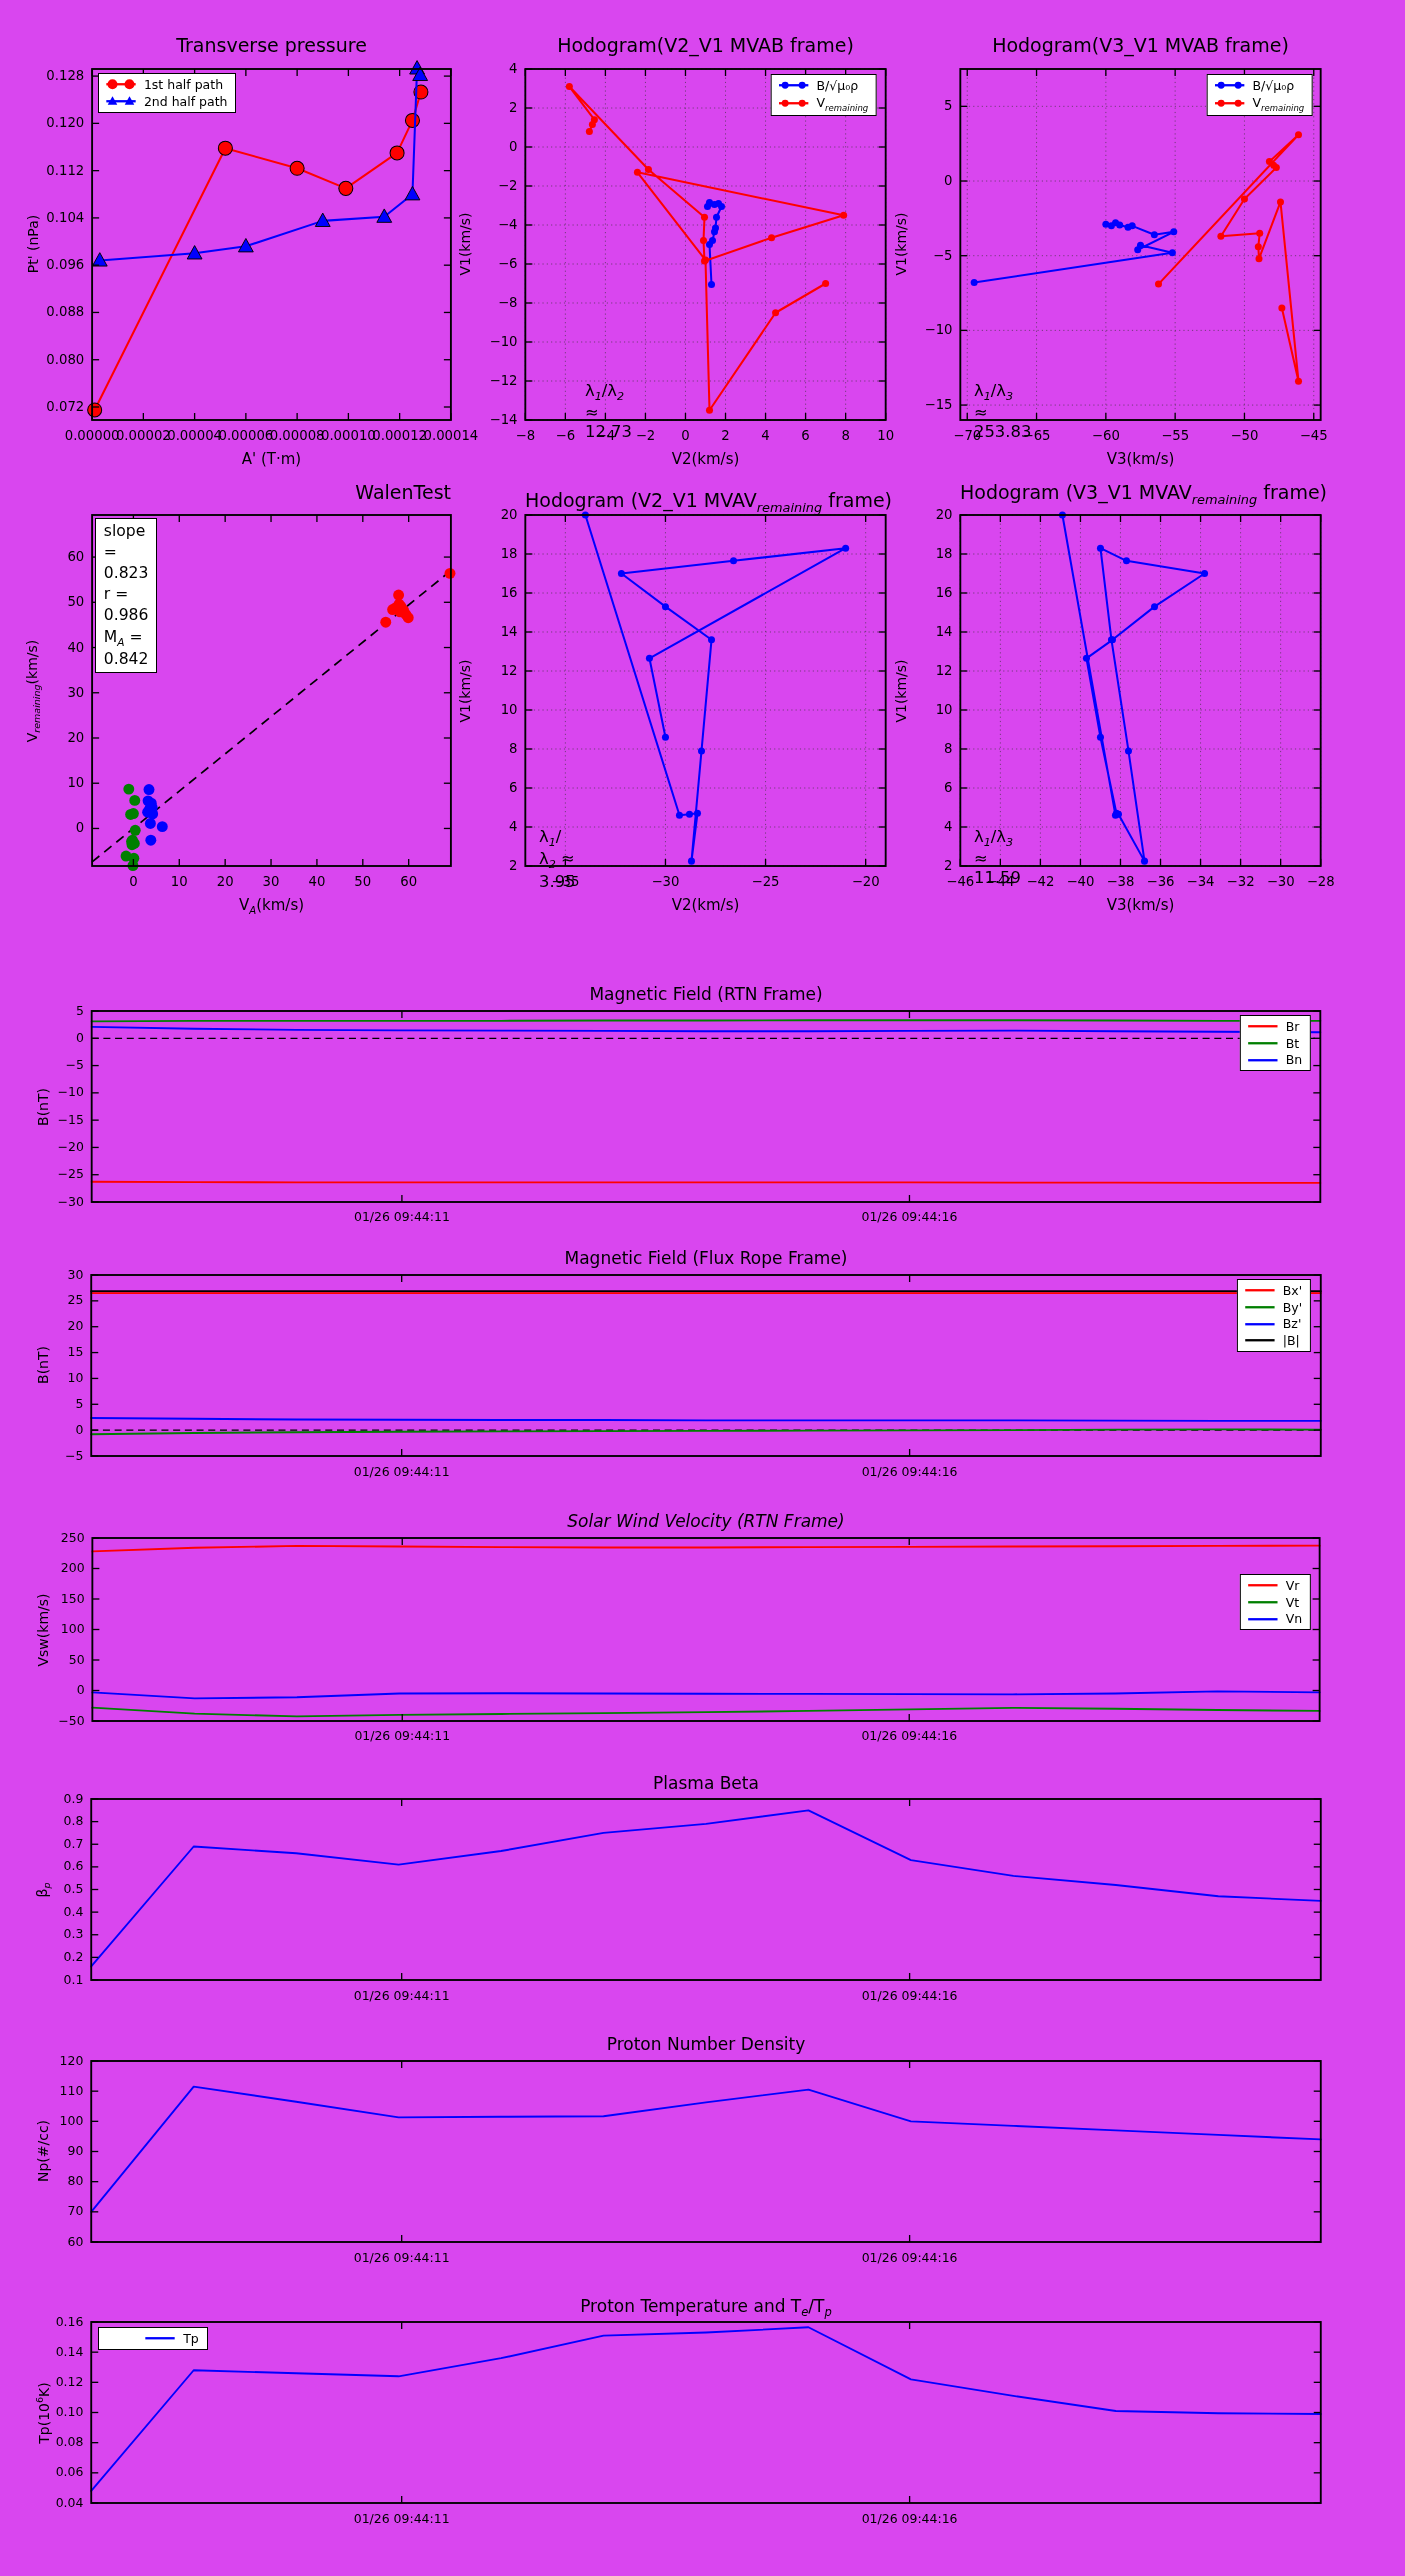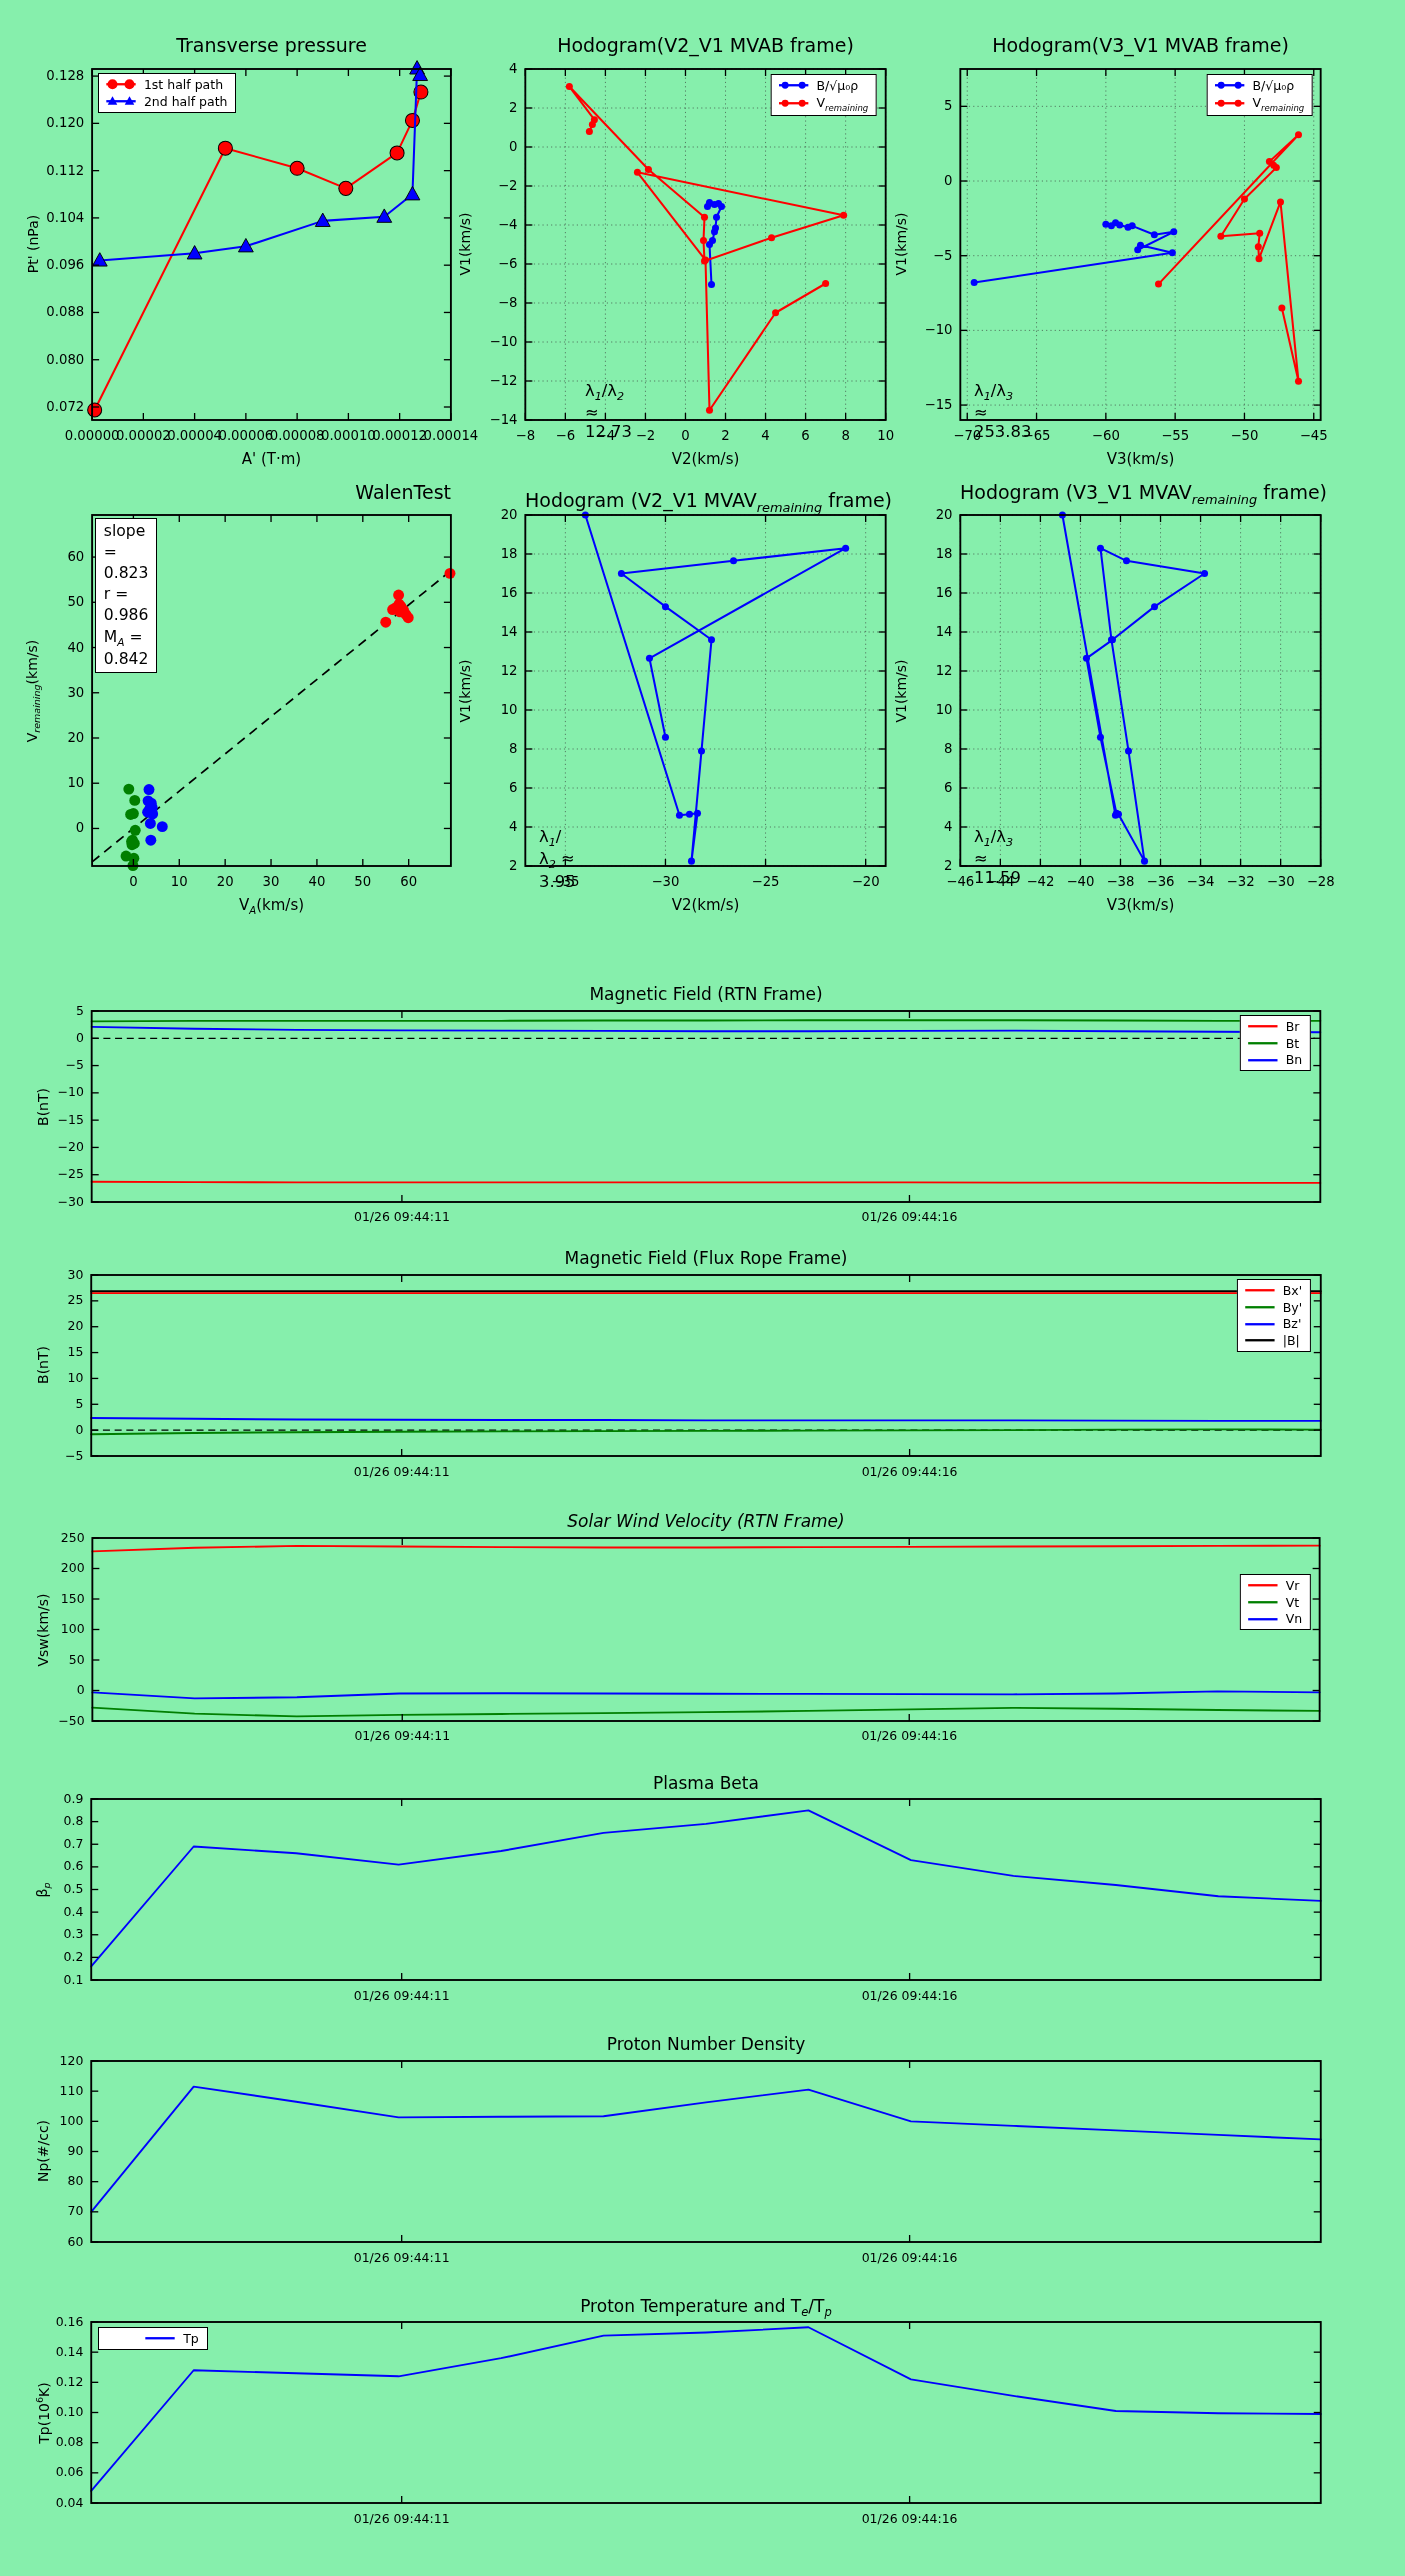--- a/index.html
+++ b/index.html
@@ -1,16 +1,16 @@
 <!DOCTYPE html>
 <html style="font-size:12.5px"><head>
 <meta charset="utf-8">
 <style>
   html,body{margin:0;padding:0;background:#ffffff;}
-  #canvas{position:relative;width:1405px;height:2576px;background:#86efac;
+  #canvas{position:relative;width:1405px;height:2576px;background:#d946ef;
           font-family:"DejaVu Sans",sans-serif;color:#000;}
   .chart-group{position:absolute;left:0;top:0;width:0;height:0;}
   .chart-title{position:absolute;text-align:center;font-size:19px;color:#000;white-space:nowrap;}
   .chart-title.ts{font-size:17px;}
   .axis-label-x{position:absolute;text-align:center;font-size:15px;}
   .axis-label-y{position:absolute;font-size:14px;white-space:nowrap;
                 transform:translate(-50%,-50%) rotate(-90deg);}
   .annotation{position:absolute;font-size:16.4px;}
   .legend-box{position:absolute;background:#fff;border:1.6px solid #000;
               padding:3.1px 7.8px 3.1px 4.7px;display:flex;flex-direction:column;gap:1.6px;z-index:5;}

